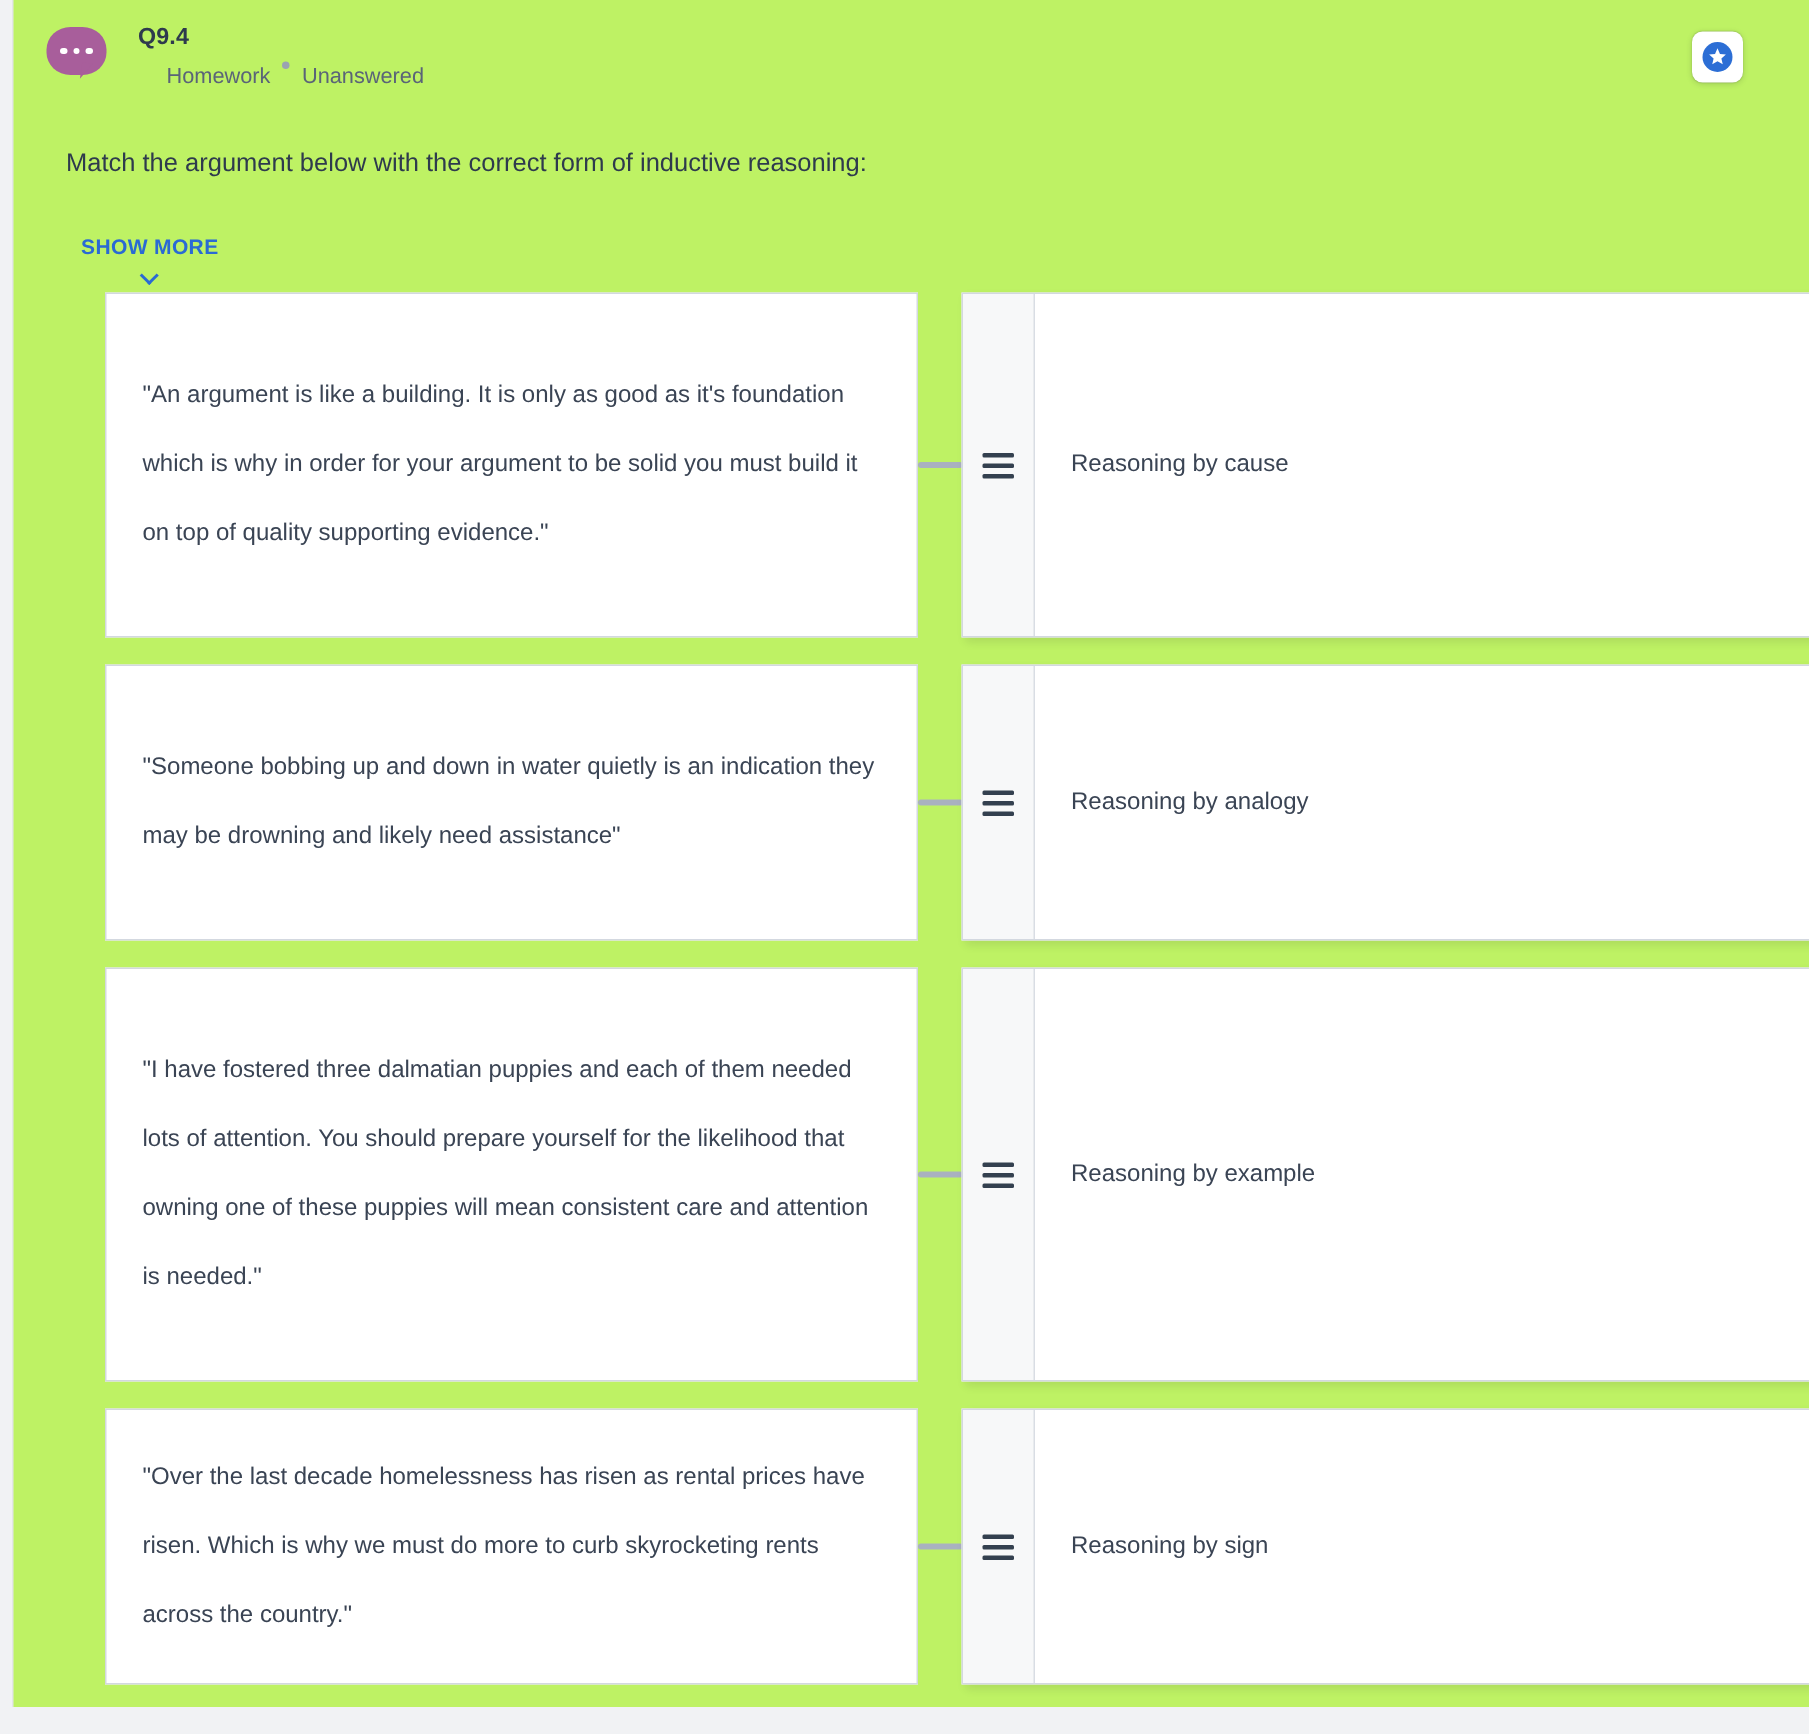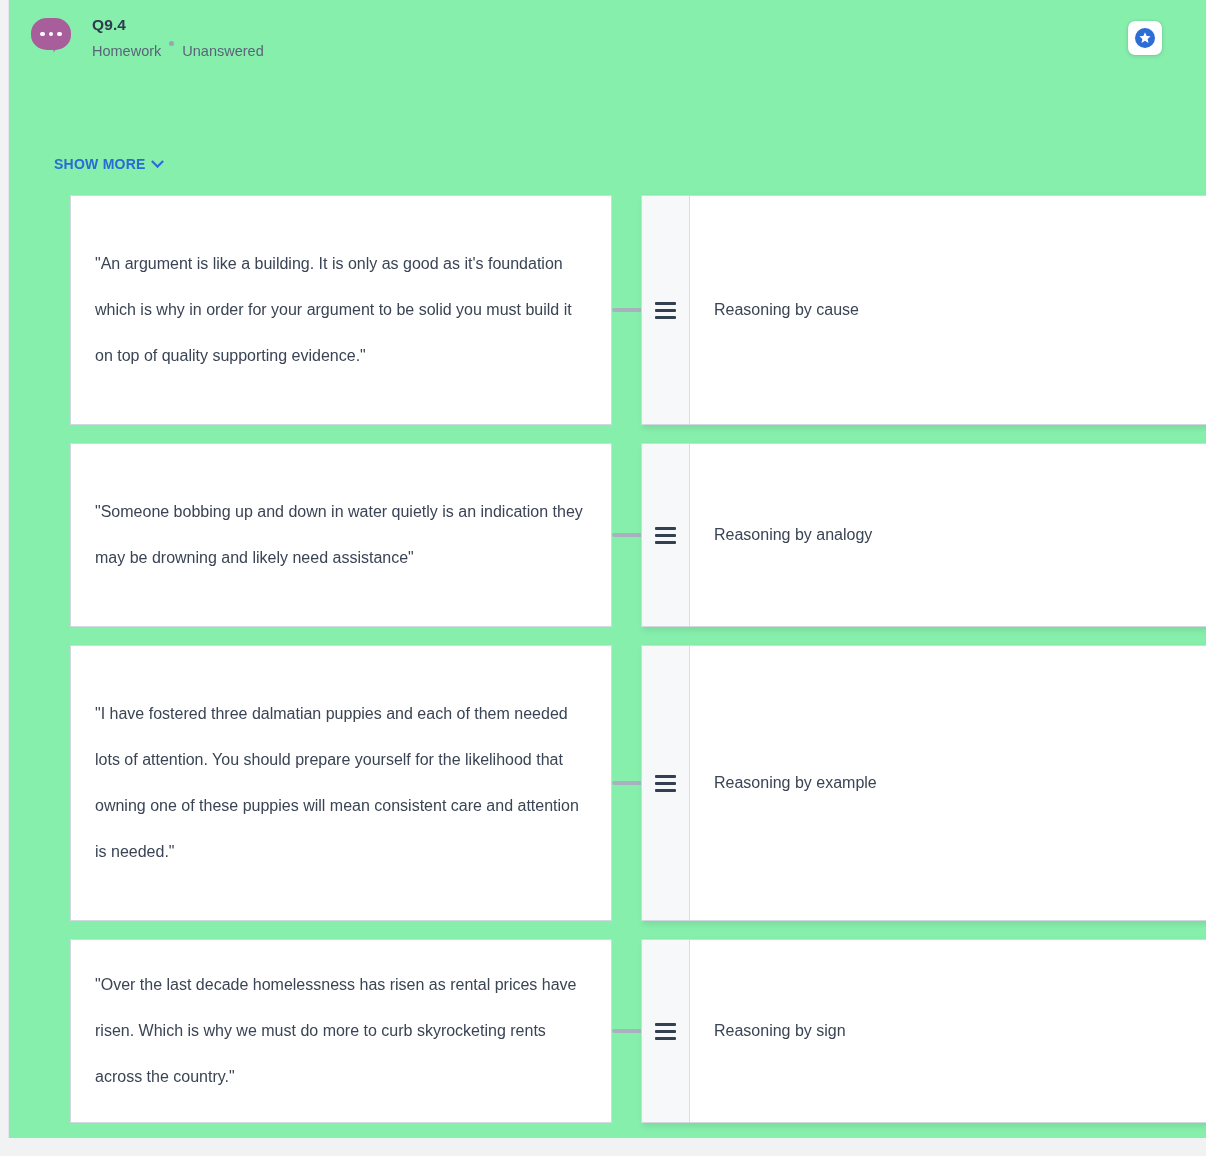--- a/index.html
+++ b/index.html
@@ -18,21 +18,21 @@
     position: relative;
   }
 
   
   #page-frame {
     position: absolute;
     left: 8px;
     top: 0;
     width: 1198px;
     height: 1138px;
-    background: #86efac;
+    background: #bef264;
     border-left: 1px solid #e3e5e9;
     overflow: hidden;
   }
 
   
   #question-header {
     position: absolute;
     left: 0; top: 0;
     width: 100%;
     height: 82px;
@@ -87,20 +87,21 @@
     line-height: 22px;
     letter-spacing: 0.1px;
   }
   #question-meta {
     margin-top: 5px;
     font-size: 14.5px;
     color: #5a6478;
     line-height: 20px;
     display: flex;
     gap: 8px;
+    margin-left: 19px;
   }
   #meta-dot {
     display: inline-block;
     width: 5px; height: 5px;
     border-radius: 50%;
     background: #9aa3b2;
   }
 
   #badge-button {
     position: absolute;
@@ -141,20 +142,21 @@
   #show-more-link {
     margin-left: 10px;
     color: #2a6ad4;
     font-size: 14px;
     font-weight: bold;
     letter-spacing: 0.25px;
     cursor: pointer;
     display: inline-flex;
     align-items: center;
     gap: 7px;
+    flex-direction: column;
   }
   #show-more-link .chev {
     display: inline-block;
     width: 9px; height: 9px;
     border-right: 2px solid #2a6ad4;
     border-bottom: 2px solid #2a6ad4;
     transform: rotate(45deg) translate(-2px,-2px);
   }
 
   
@@ -264,20 +266,21 @@
     </div>
 
     <div id="badge-button">
       <svg width="22" height="22" viewBox="0 0 22 22" aria-hidden="true">
         <circle cx="11" cy="11" r="10" fill="#2c6ed5"></circle>
         <polygon fill="#ffffff" points="11,5.2 12.65,9.0 16.6,9.35 13.6,12.0 14.5,15.9 11,13.8 7.5,15.9 8.4,12.0 5.4,9.35 9.35,9.0"></polygon>
       </svg>
     </div>
   </div>
 
+  <div id="prompt-text">Match the argument below with the correct form of inductive reasoning:</div>
 
   <div id="instruction-row">
     <span id="show-more-link">
       <span>SHOW MORE</span>
       <span class="chev"></span>
     </span>
   </div>
 
   <div id="match-list">
       <div class="match-row" style="height: 230px;">

